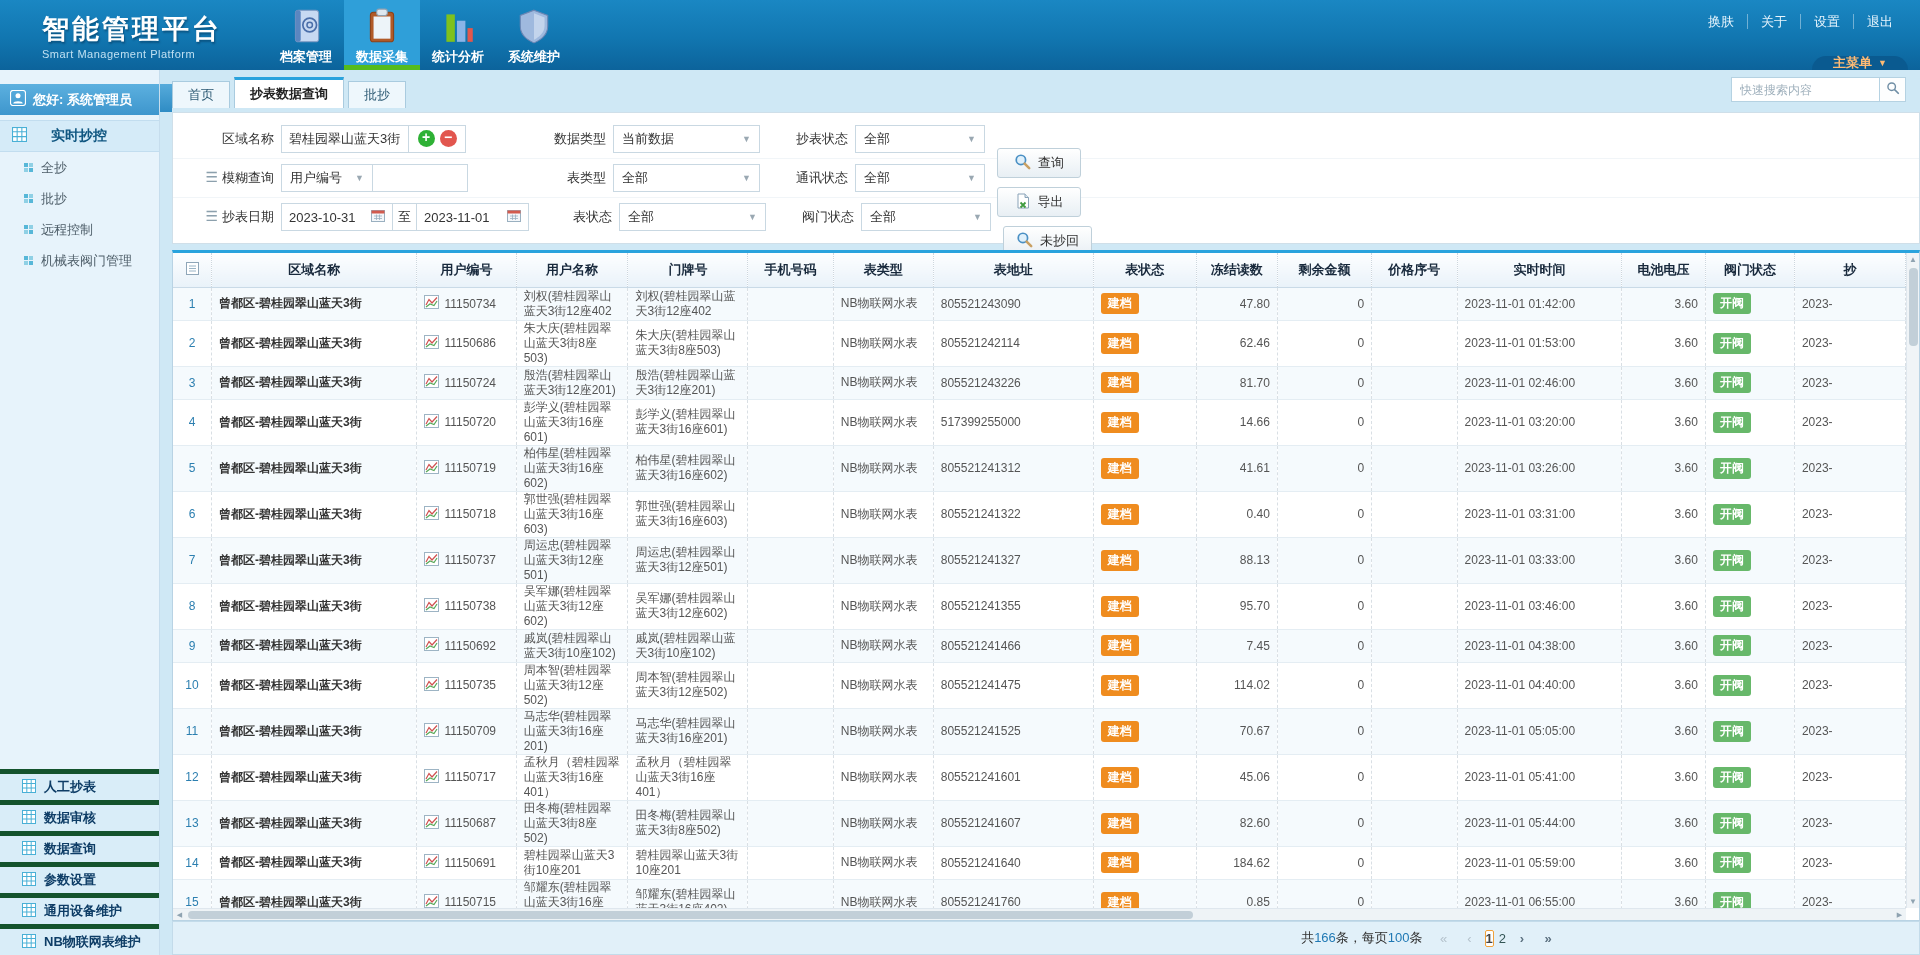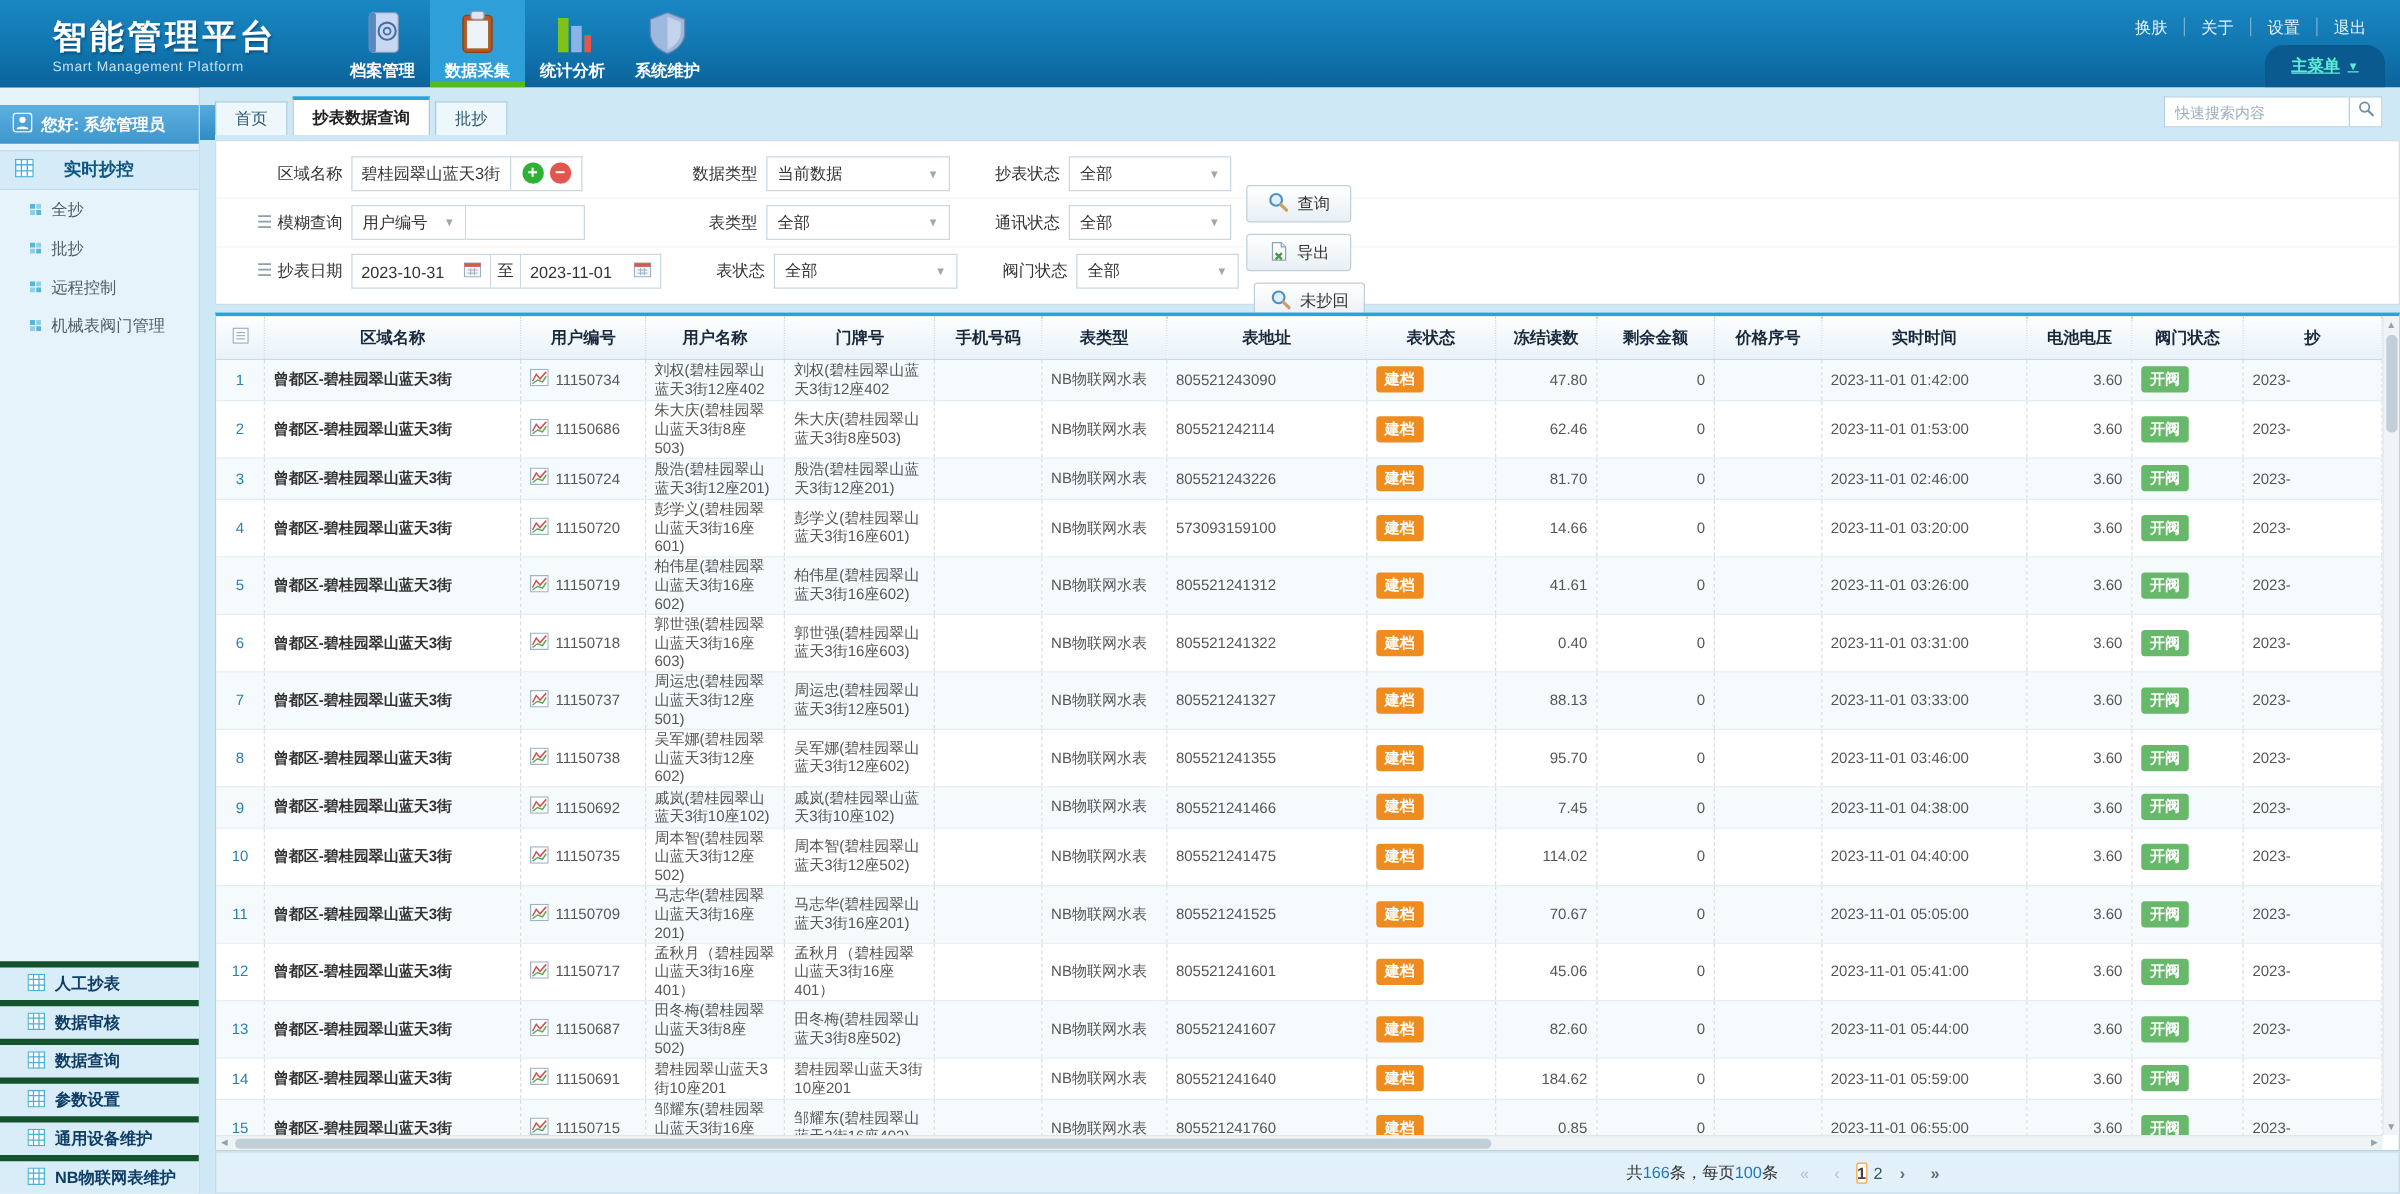--- a/index.html
+++ b/index.html
@@ -17,23 +17,23 @@
   .nav { display:flex; }
   .nav-item { width:76px; text-align:center; color:#fff; font-size:13px; font-weight:bold;
     padding-top:7px; cursor:pointer; position:relative; }
   .nav-item .nav-icon { display:block; height:38px; }
   .nav-item .nav-label { display:block; margin-top:3px; }
   .nav-item.active { background:#2f9fd9; }
   .nav-item.active::after { content:""; position:absolute; left:0; right:0; bottom:0; height:5px; background:#55bb1d; }
   .top-links { position:absolute; top:13px; right:14px; color:#e8f5fd; font-size:13px; }
   .top-links span { padding:0 13px; border-right:1px solid rgba(255,255,255,.4); cursor:pointer; }
   .top-links span:last-child { border-right:none; }
-  .menu-pill { position:absolute; bottom:0; right:12px; height:34px; min-width:96px;
-    background:#0a5a90; border-radius:15px 15px 0 0; color:#5eead4; font-size:13px; font-weight:bold;
-    display:flex; align-items:center; justify-content:center; gap:6px; padding:0 16px; cursor:pointer;text-decoration:underline; }
+  .menu-pill { position:absolute; bottom:0; right:12px; height:14px; min-width:96px;
+    background:#0a5a90; border-radius:15px 15px 0 0; color:#fdba74; font-size:13px; font-weight:bold;
+    display:flex; align-items:center; justify-content:center; gap:6px; padding:0 16px; cursor:pointer; }
   .menu-pill .caret { font-size:9px; }
 
   
   .layout { display:flex; height:885px; }
 
   
   .sidebar { width:160px; background:#e7f3fb; border-right:1px solid #c6dded;
     display:flex; flex-direction:column; }
   .user-bar { margin-top:14px; height:31px; background:linear-gradient(180deg,#5cb0df,#3e96cd);
     color:#fff; font-weight:bold; font-size:13px; display:flex; align-items:center; gap:7px; padding-left:10px; }
@@ -569,21 +569,21 @@
                         <polyline points="2,10 5,4.5 8,8 13,2.5" fill="none" stroke="#d05050" stroke-width="1.2"></polyline>
                         <polyline points="2,12 6,9 10,10.5 13,6" fill="none" stroke="#58a858" stroke-width="1.2"></polyline>
                       </svg></span>
                     <span>11150720</span>
                   </span>
                 </td>
                 <td class="cell-user_name al-l wrap2">彭学义(碧桂园翠山蓝天3街16座601)</td>
                 <td class="cell-door_no al-l wrap2">彭学义(碧桂园翠山蓝天3街16座601)</td>
                 <td class="cell-phone al-c"></td>
                 <td class="cell-meter_type al-l">NB物联网水表</td>
-                <td class="cell-address al-l">573093159100</td>
+                <td class="cell-address al-l">517399255000</td>
                 <td class="cell-status al-l"><span class="badge orange">建档</span></td>
                 <td class="cell-reading al-r">14.66</td>
                 <td class="cell-balance al-r">0</td>
                 <td class="cell-price_no al-c"></td>
                 <td class="cell-time al-l">2023-11-01 03:20:00</td>
                 <td class="cell-voltage al-r">3.60</td>
                 <td class="cell-valve al-l"><span class="badge green">开阀</span></td>
                 <td class="cell-extra al-l">2023-</td>
               </tr>
               <tr>

